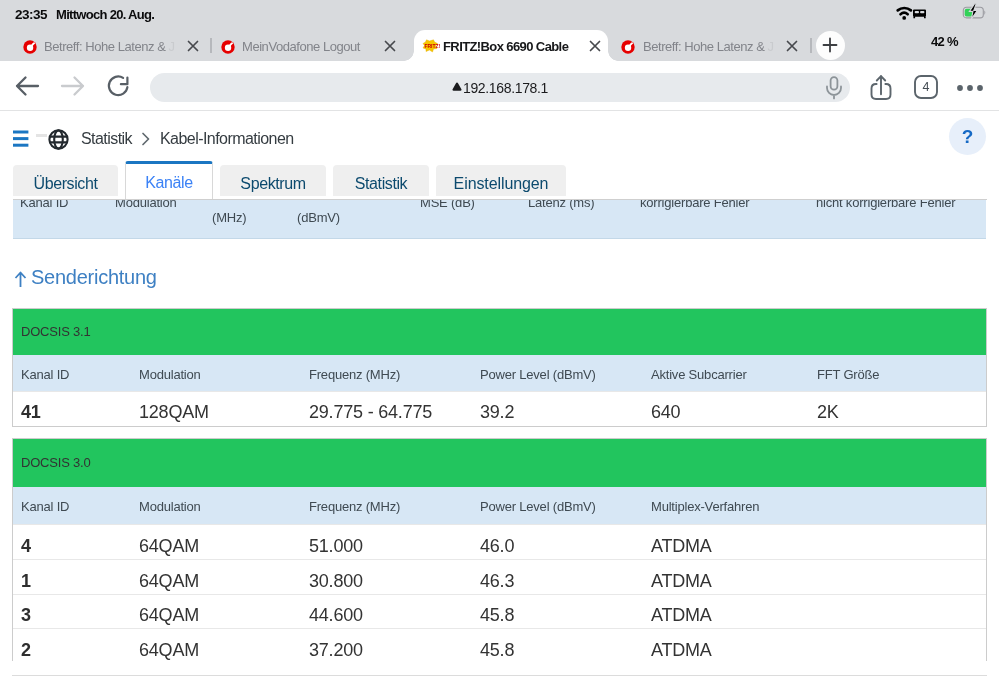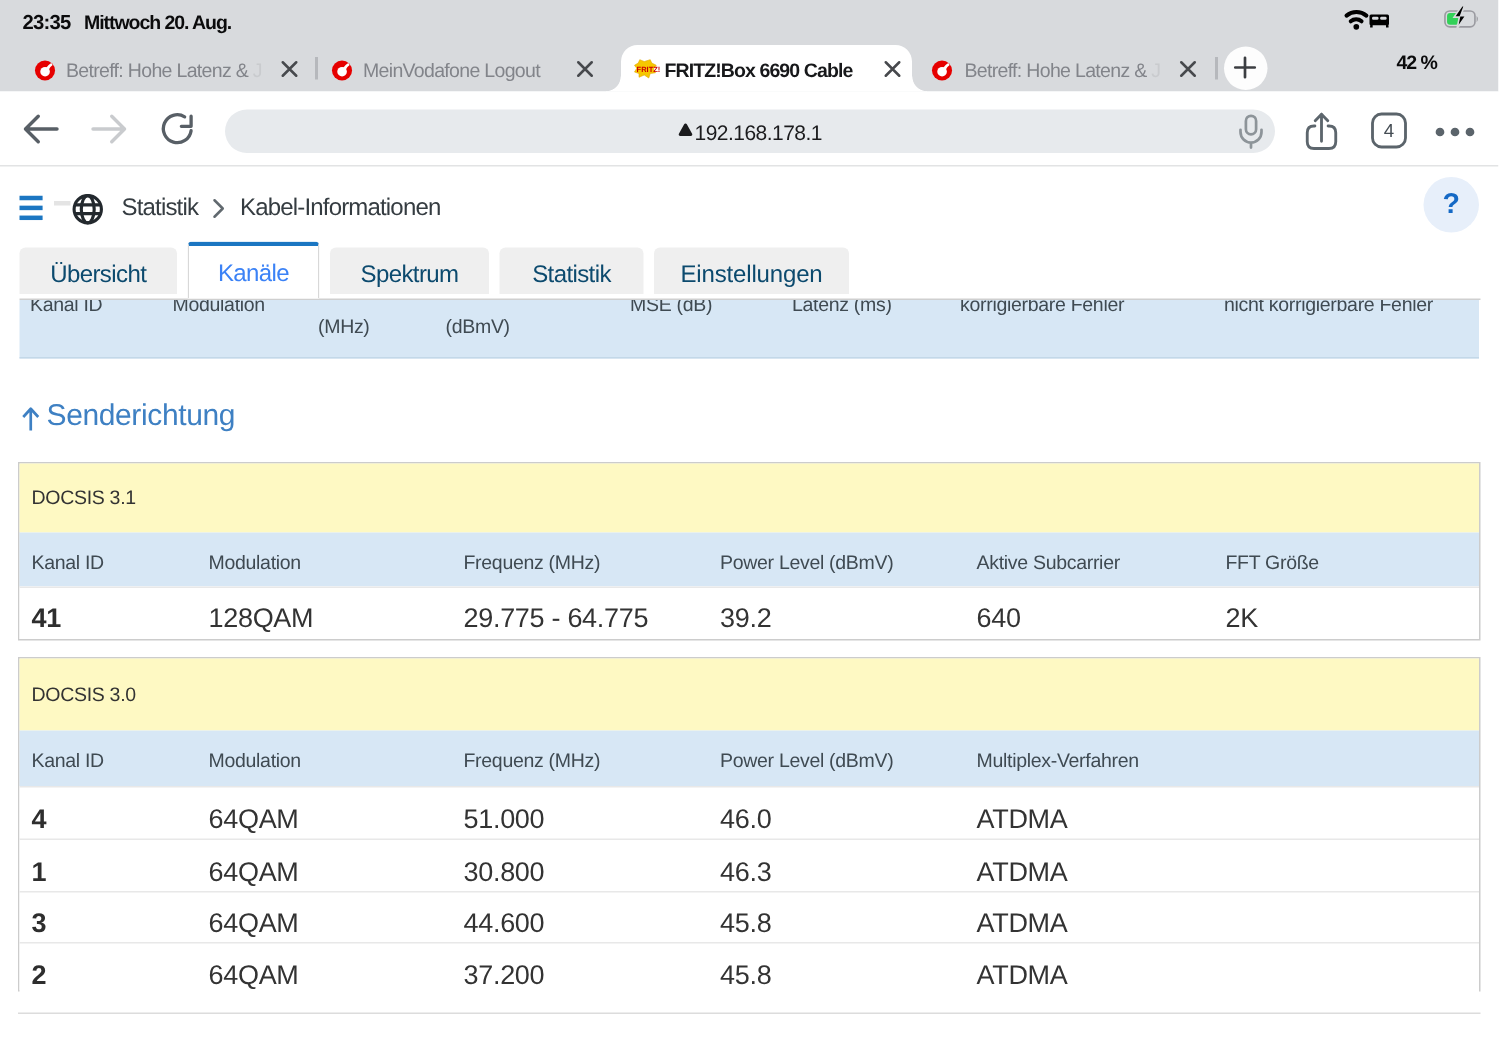--- a/index.html
+++ b/index.html
@@ -29,21 +29,21 @@
   
   #parthead { position:absolute; left:13px; top:199.5px; width:973px; height:39px; background:#d7e7f5; overflow:hidden; border-bottom:1px solid #c3d8e8; z-index:2;}
   #parthead .l1 { position:absolute; top:-5px; font-size:13px; letter-spacing:-0.2px; color:#3f4a52; white-space:nowrap; }
   #parthead .l2 { position:absolute; top:10px;  font-size:13px; letter-spacing:-0.2px; color:#3f4a52; white-space:nowrap; }
 
   
   #sendr { position:absolute; left:13px; top:266px; font-size:20px; letter-spacing:-0.25px; color:#3e80c3; }
 
   
   .tbox { position:absolute; left:12px; width:975px; border:1px solid #ccc; background:#fff; }
-  .trowlabel { position:relative; width:100%; background:#fef9c3; font-size:13px; letter-spacing:-0.2px; color:#333; }
+  .trowlabel { position:relative; width:100%; background:#22c55e; font-size:13px; letter-spacing:-0.2px; color:#333; }
   .throw { position:relative; width:100%; background:#d7e7f5; }
   .tdrow { position:relative; width:100%; background:#fff; border-top:1px solid #e8e8e8; }
   .c { position:absolute; white-space:nowrap; font-size:18px; letter-spacing:-0.2px; color:#333; }
   .hc { position:absolute; white-space:nowrap; font-size:13px; letter-spacing:-0.2px; color:#3f4a52; }
   .b { font-weight:700; color:#2e2e2e; }
   #hr2 { position:absolute; left:12px; top:675px; width:975px; height:1px; background:#dcdcdc; }
 
   svg { position:absolute; overflow:visible; }
 </style>
 </head>

